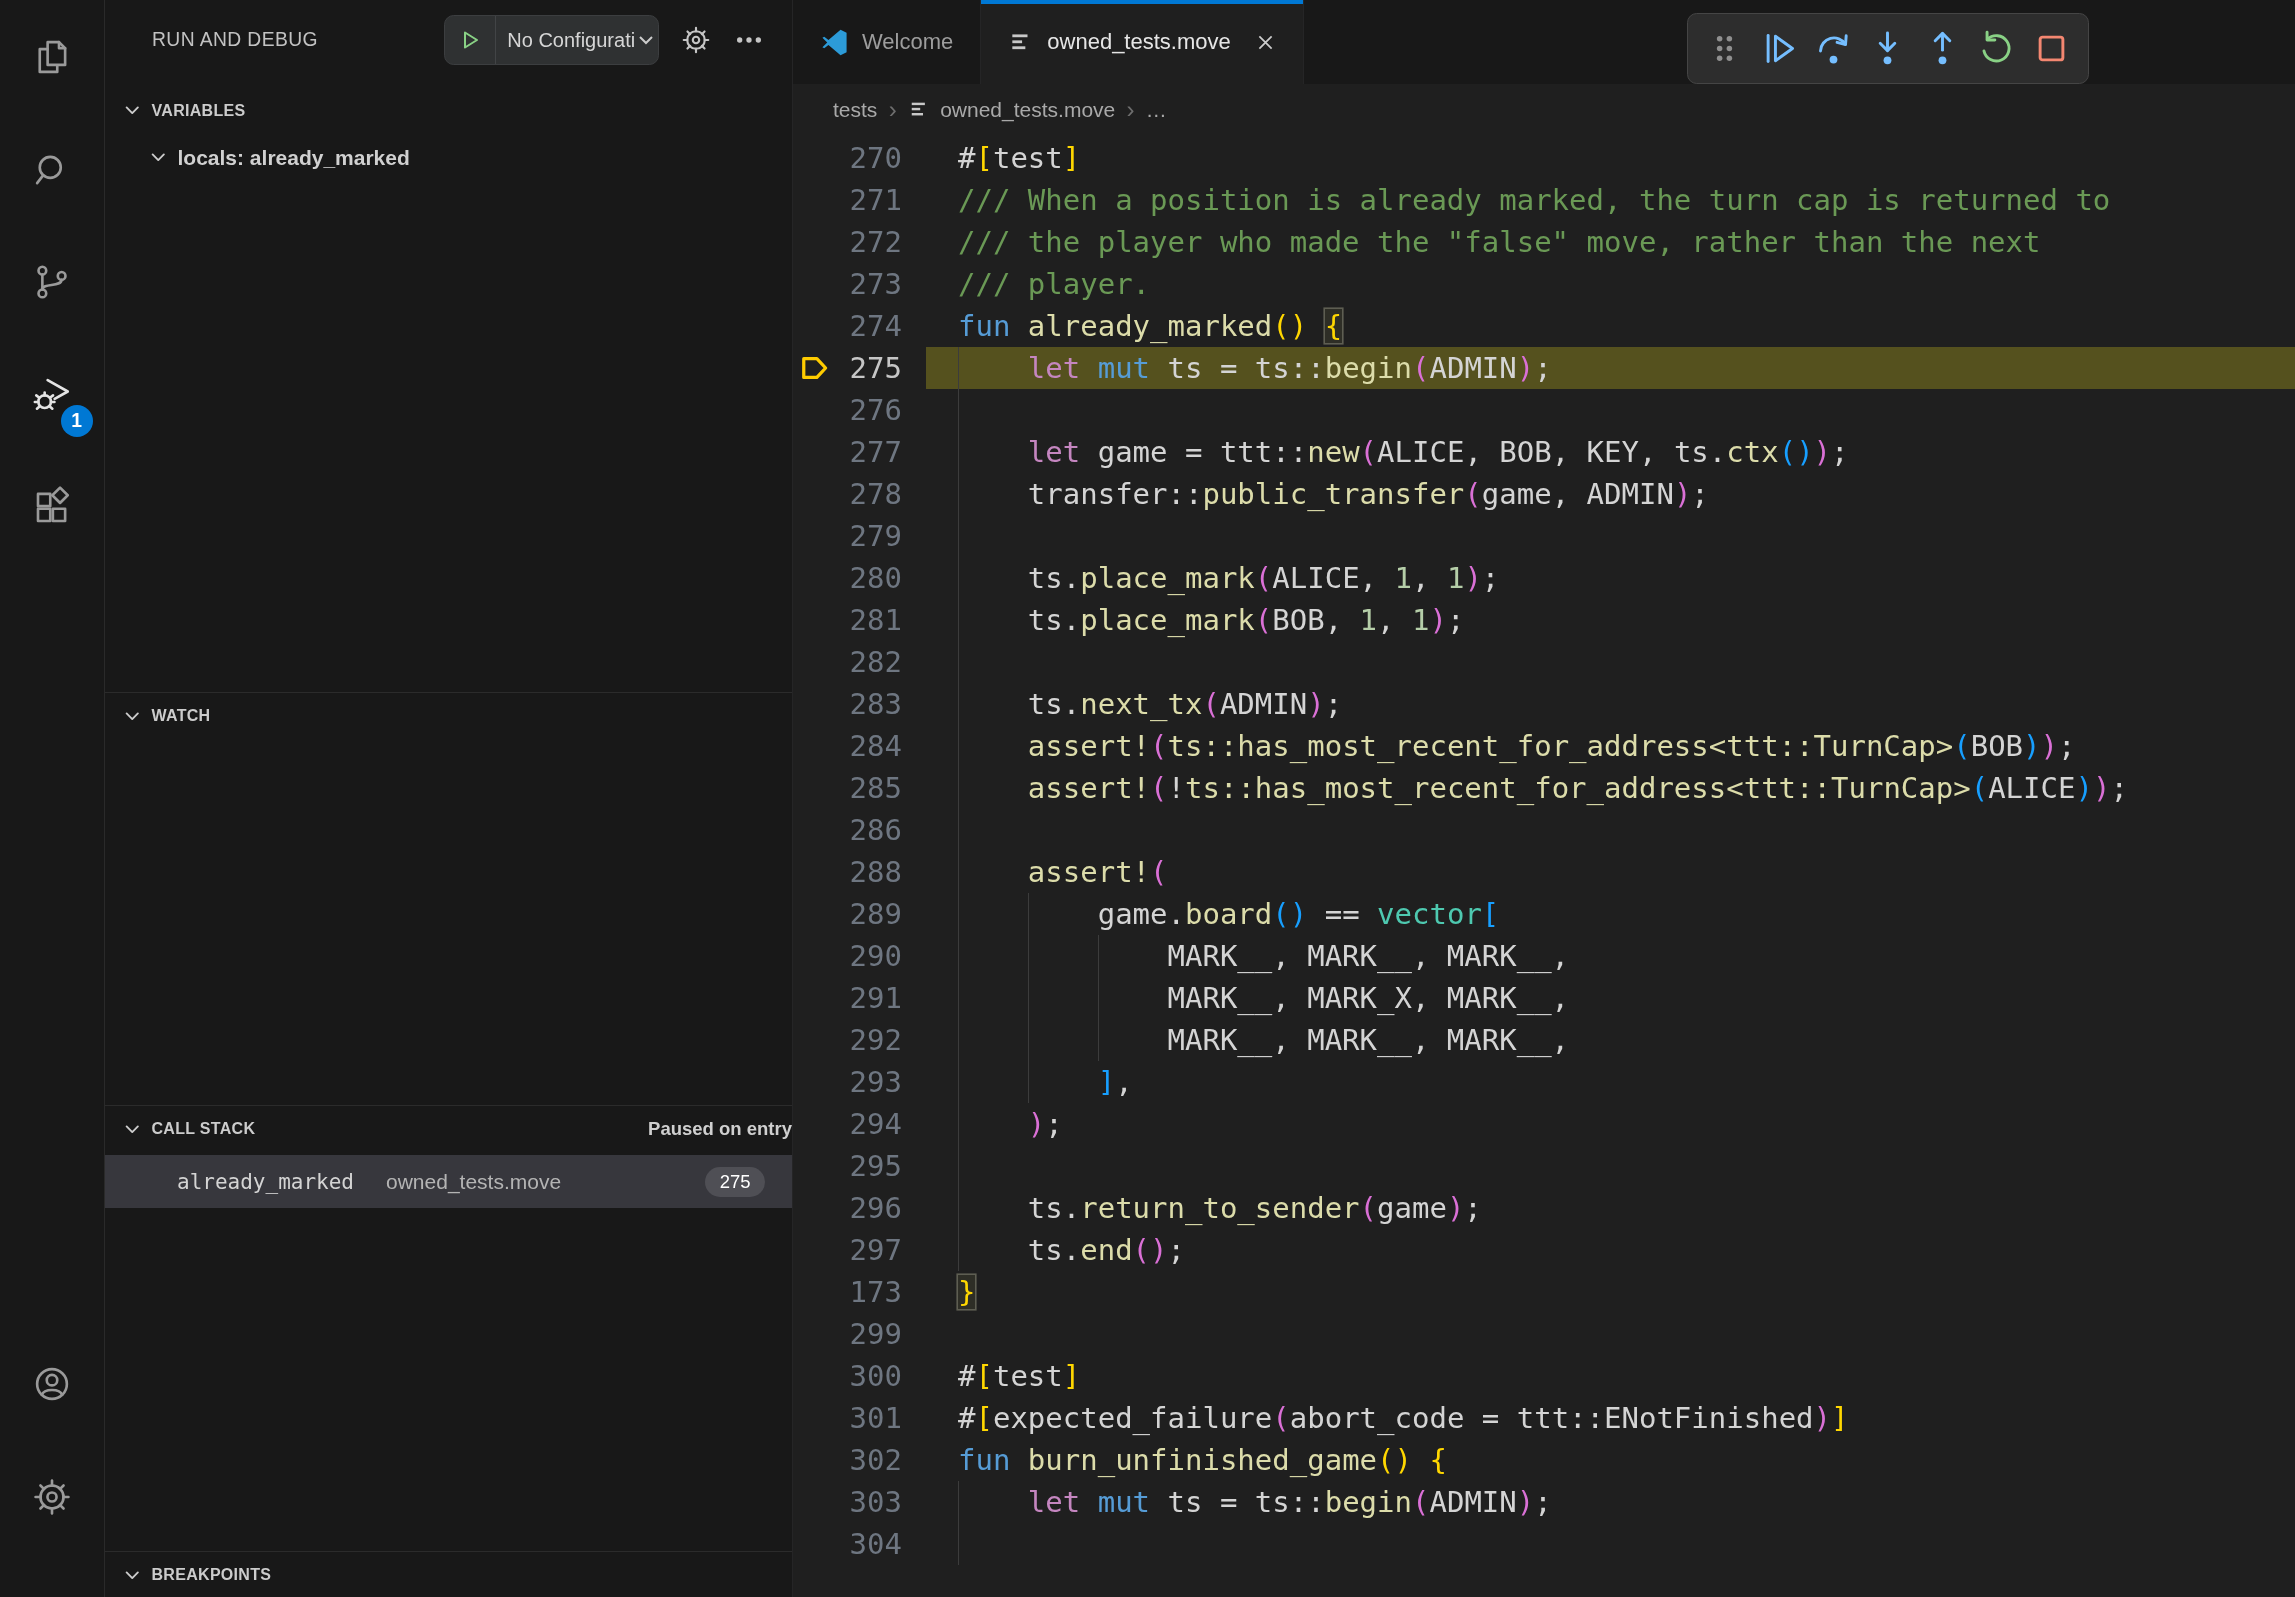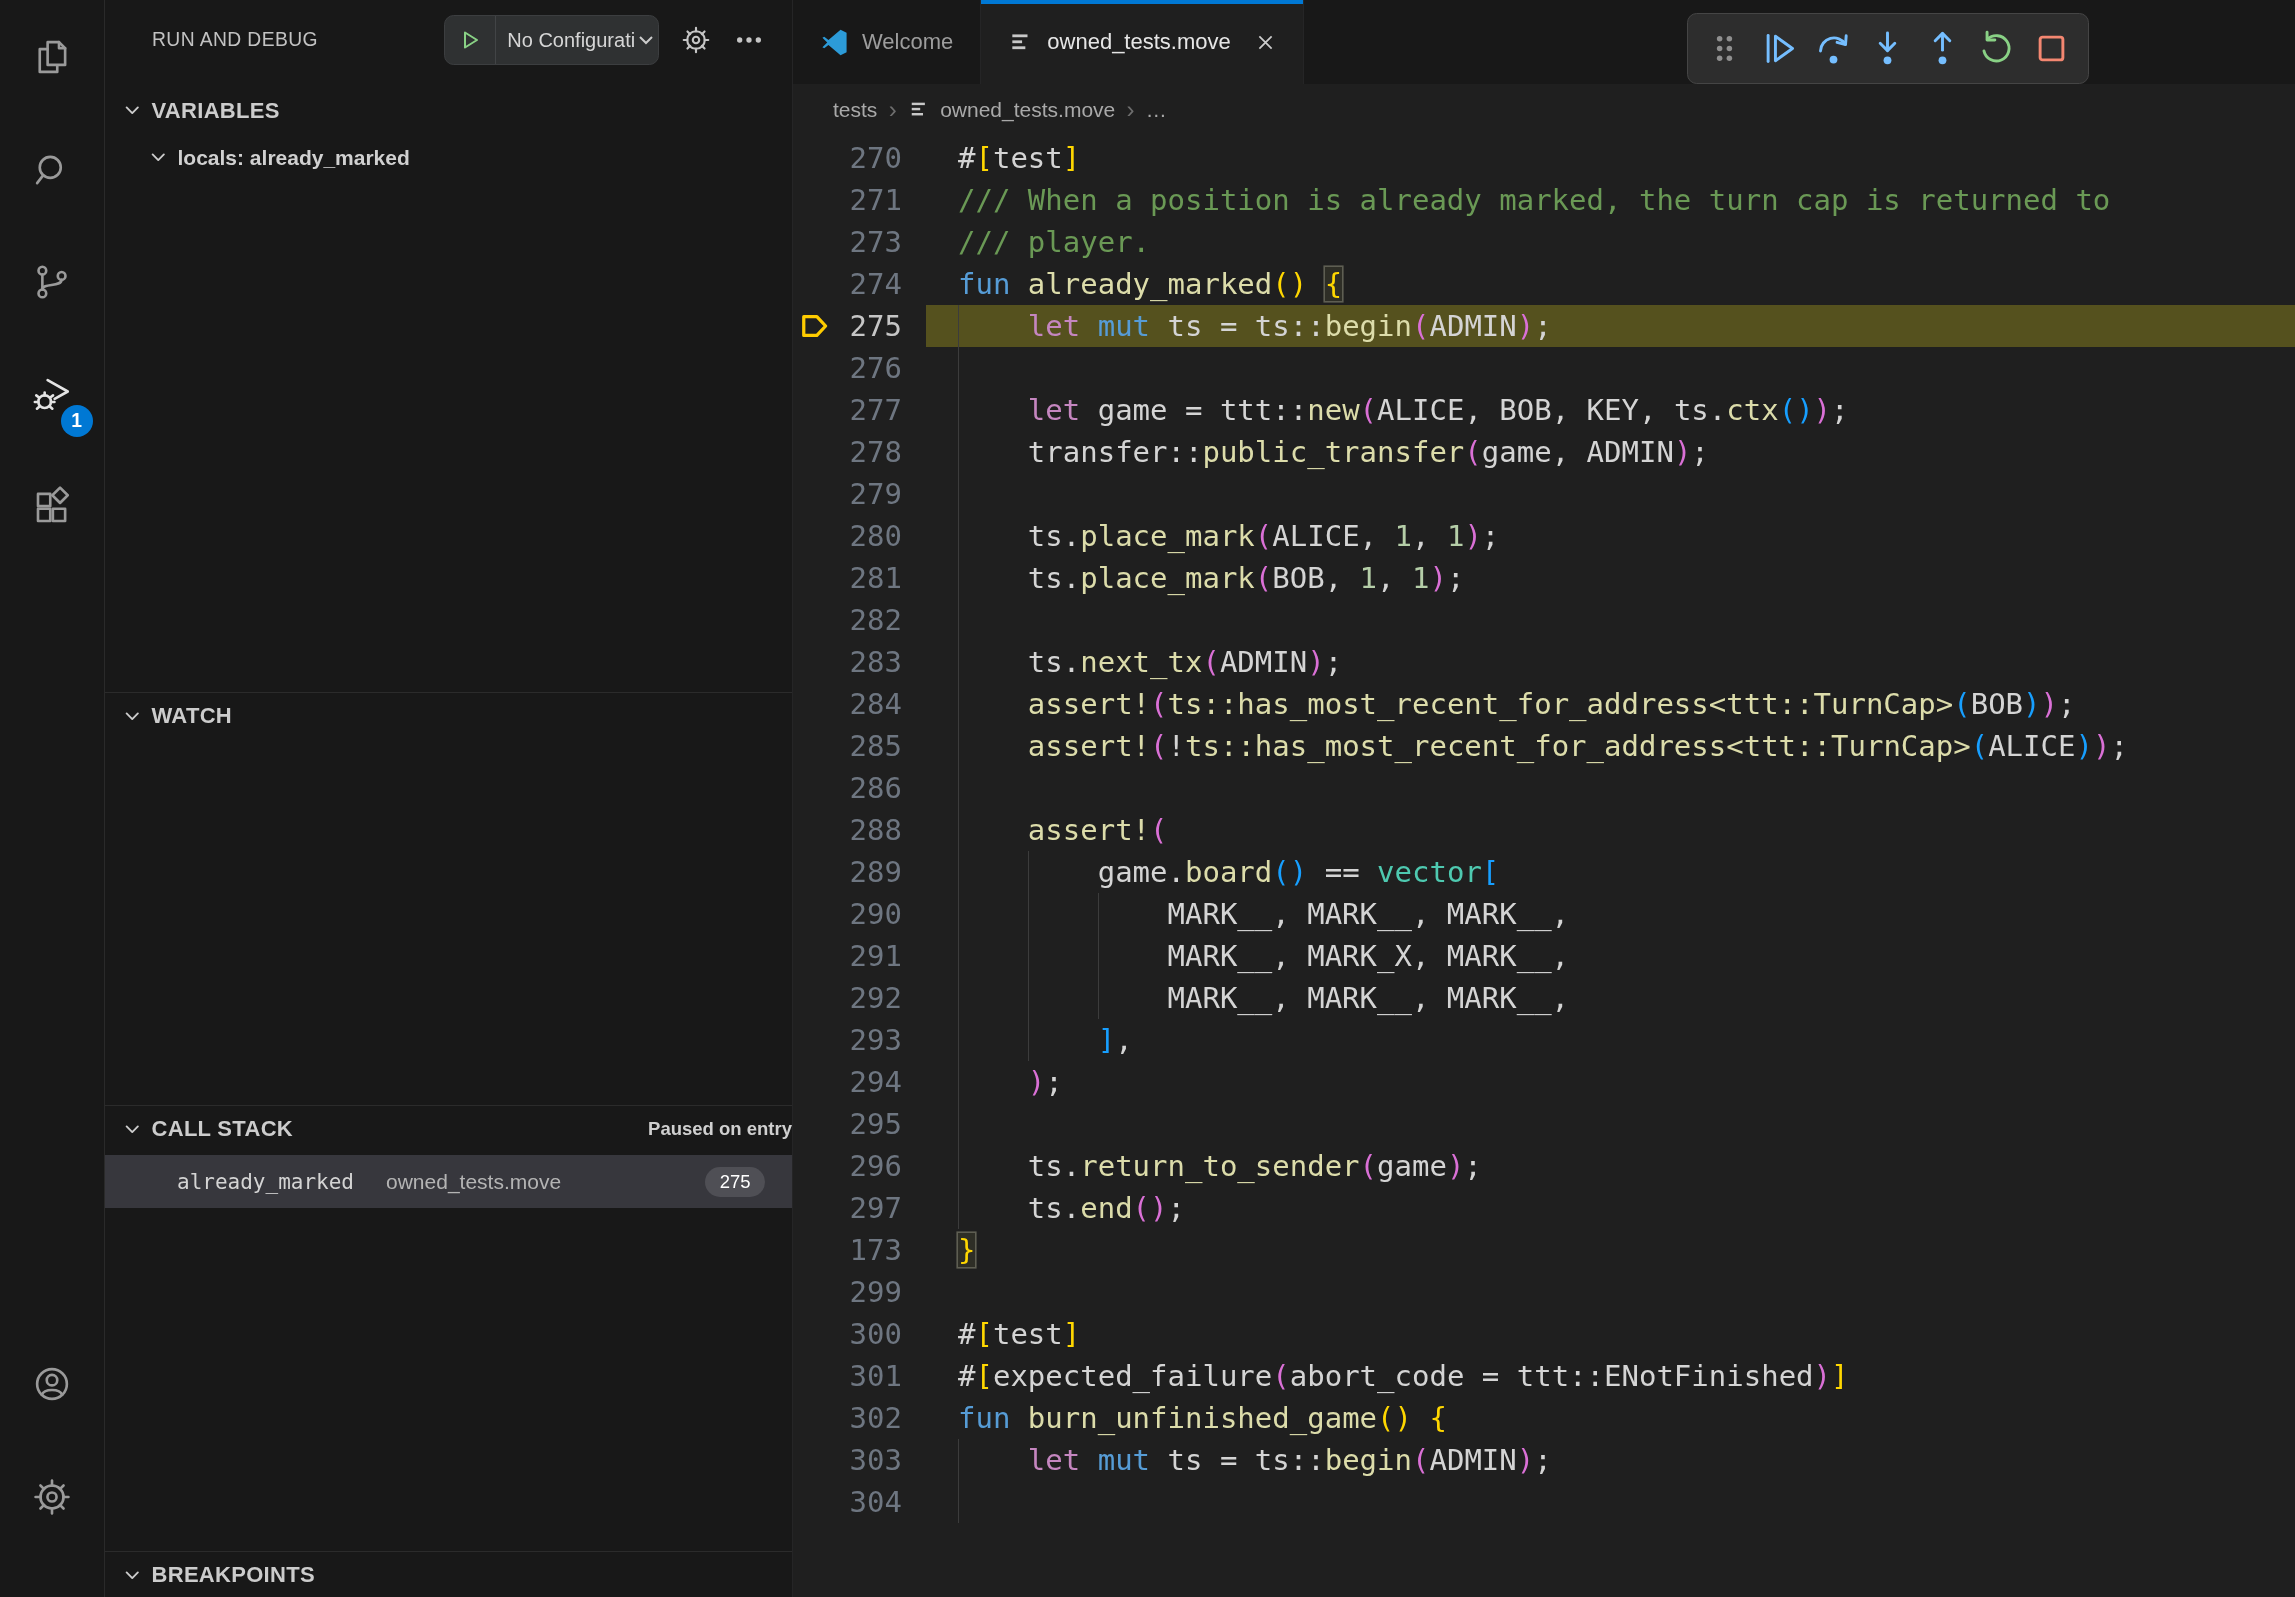--- a/index.html
+++ b/index.html
@@ -38,21 +38,21 @@
   .sb-iconbtn { margin-left:21px; }
   .sb-iconbtn svg { width:32px; height:32px; stroke:#c5c5c5; stroke-width:1.6; fill:none;
                     stroke-linecap:round; }
   .sb-iconbtn svg .fdot { fill:#c5c5c5; stroke:none; }
 
   .sb-section-head { position:absolute; left:0; width:100%; height:47px; display:flex;
                      align-items:center; padding-left:16px; border-top:0.8px solid #2b2b2b; }
   .sb-section-head.noline { border-top:none; }
   .chev svg { width:22.5px; height:22.5px; stroke:#cccccc; stroke-width:2; fill:none;
               stroke-linecap:round; stroke-linejoin:round; }
-  .sb-section-title { font-size:22px; font-weight:700; color:#cccccc; margin-left:8px;
+  .sb-section-title { font-size:16px; font-weight:700; color:#cccccc; margin-left:8px;
                       letter-spacing:0.3px; }
   .sb-status { margin-left:auto; font-size:18.5px; font-weight:700;
                color:#cfcfcf; }
   .locals-row { position:absolute; top:135px; left:0; width:100%; height:45px;
                 display:flex; align-items:center; padding-left:42px; }
   .locals-label { font-size:21px; font-weight:700; color:#d0d0d0; margin-left:8px; }
 
   .cs-row { position:absolute; top:1155px; left:0; width:100%; height:53px;
             background:#37373d; display:flex; align-items:center; padding:0 27px 0 72px; }
   .cs-fn { font-family:"DejaVu Sans Mono", monospace; font-size:21px; color:#d4d4d4; }
@@ -346,20 +346,26 @@
         <div class="code"><span class="pl">#</span><span class="b1">[</span><span class="pl">test</span><span class="b1">]</span></div>
       </div>
       <div class="cl">
         <div class="gut">
           <span class="ln">271</span>
         </div>
         <div class="code"><span class="cm">/// When a position is already marked, the turn cap is returned to</span></div>
       </div>
       <div class="cl">
         <div class="gut">
+          <span class="ln">272</span>
+        </div>
+        <div class="code"><span class="cm">/// the player who made the "false" move, rather than the next</span></div>
+      </div>
+      <div class="cl">
+        <div class="gut">
           <span class="ln">273</span>
         </div>
         <div class="code"><span class="cm">/// player.</span></div>
       </div>
       <div class="cl">
         <div class="gut">
           <span class="ln">274</span>
         </div>
         <div class="code"><span class="kw">fun</span><span class="pl"> </span><span class="fn">already_marked</span><span class="b1">(</span><span class="b1">)</span><span class="pl"> </span><span class="b1 bm">{</span></div>
       </div>

